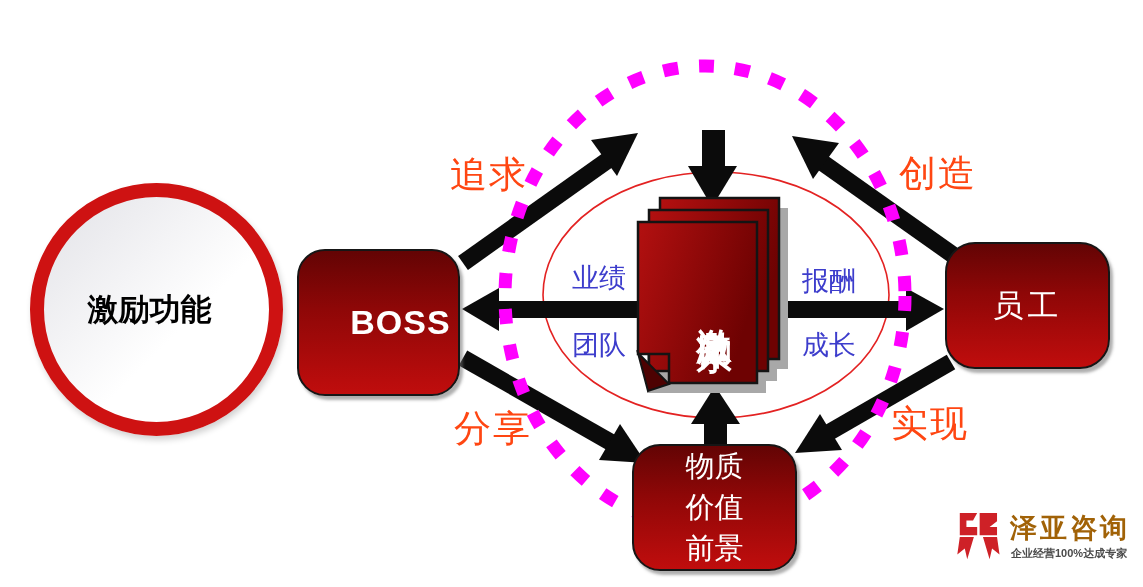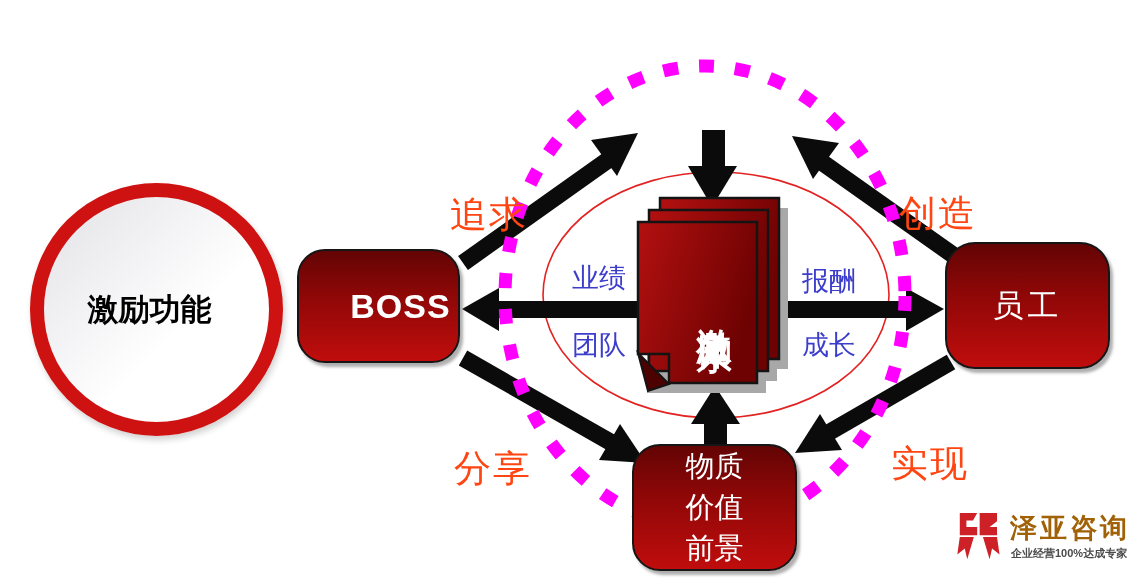--- a/index.html
+++ b/index.html
@@ -27,21 +27,21 @@
         padding-right:14px;}
 
   
   .v-title{position:absolute;left:690px;top:228px;width:48px;height:158px;
         writing-mode:vertical-rl;text-orientation:upright;
         color:#fff;font-size:35px;font-weight:600;letter-spacing:3px;line-height:48px;
         display:flex;align-items:center;justify-content:center;}
 
   
   .rel{position:absolute;font-family:"DejaVu Serif",serif;font-size:37px;color:#ff4612;
-       letter-spacing:2px;white-space:nowrap;margin-top:40px;}
+       letter-spacing:2px;white-space:nowrap;}
   
   .factor{position:absolute;font-family:"DejaVu Serif",serif;font-size:27px;color:#3d3dcc;
        white-space:nowrap;}
 
   
   .logo{position:absolute;left:952px;top:506px;width:188px;height:64px;}
   .logo-glyph{position:absolute;left:2px;top:4px;}
   .logo-name{position:absolute;left:58px;top:4px;font-size:27px;font-weight:bold;color:#a16207;
        letter-spacing:3px;font-family:"Liberation Serif",serif;white-space:nowrap;}
   .logo-tagline{position:absolute;left:59px;top:40px;font-size:11px;font-weight:bold;color:#4a4a4a;
@@ -113,21 +113,21 @@
       <rect x="649" y="210" width="119" height="161" fill="url(#pageGrad)" stroke="#141414" stroke-width="2.5"></rect>
       <path d="M638 222 H757 V383 H669 V354 H638 Z" fill="url(#pageGrad)" stroke="#141414" stroke-width="2.5"></path>
       <path d="M638 353 L669 384 L648 391 Z" fill="#4d0202" stroke="#141414" stroke-width="2"></path>
     </g>
   </svg>
 
   <div class="big-circle">
     <span class="ln">激励功能</span>
   </div>
 
-  <div class="rbox" style="left:297px;top:249px;width:163px;height:114px;padding-left:44px;">
+  <div class="rbox" style="left:297px;top:249px;width:163px;height:147px;padding-left:44px;">
     <span class="boss-label">BOSS</span>
   </div>
 
 
   <div class="rbox" style="left:945px;top:242px;width:165px;height:127px;border-radius:30px;">
     <span class="emp-label">员工</span>
   </div>
 
   <div class="rbox" style="left:632px;top:444px;width:165px;height:127px;">
     <span class="ln">物质</span>

